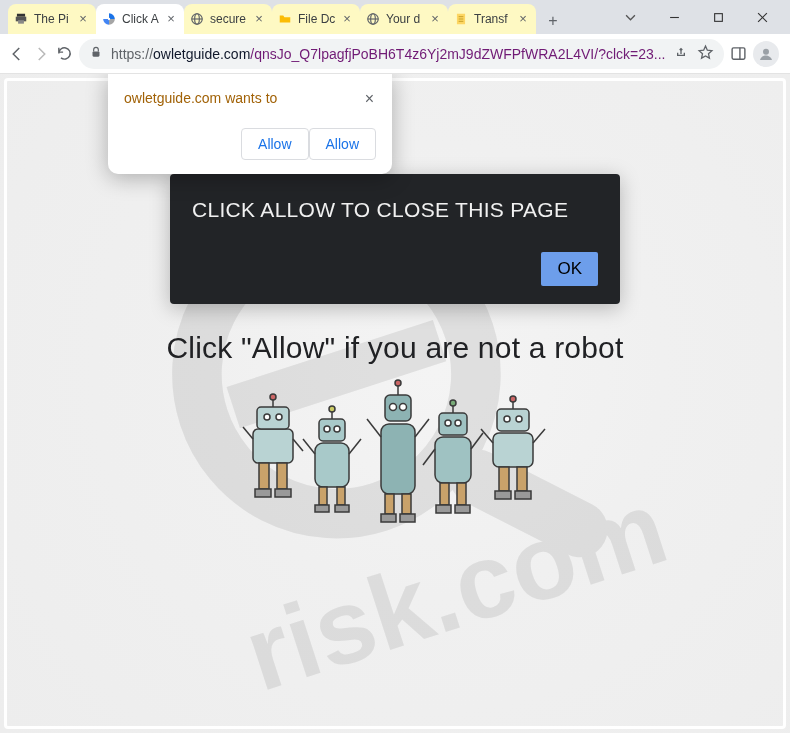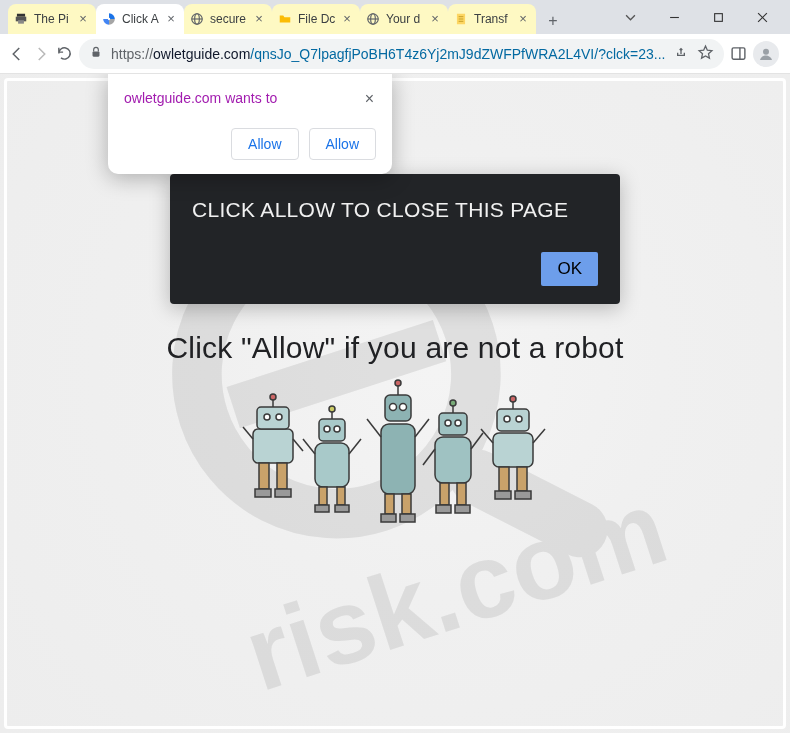--- a/index.html
+++ b/index.html
@@ -20,21 +20,21 @@
 
   
   .toolbar { height: 40px; background: #fff; border-bottom: 1px solid #e3e3e3; display: flex; align-items: center; padding: 0 8px; gap: 6px; }
   .nav-btn { width: 30px; height: 30px; display:flex; align-items:center; justify-content:center; border-radius: 50%; cursor:pointer; color:#5f6368;}
   .nav-btn.disabled { color:#b9b9b9; cursor:default;}
   .omnibox { flex: 1; height: 30px; background: #f1f3f4; border-radius: 15px; display: flex; align-items: center; padding: 0 10px; font-size: 14px; color: #202124; gap:8px;}
   .omnibox .lock { color:#5f6368; }
   .omnibox .proto { color:#5f6368; }
   .omnibox .url { white-space: nowrap; overflow: hidden; flex:1;}
   .omnibox .host { color:#0f172a;}
-  .omnibox .path { color:#0369a1;}
+  .omnibox .path { color:#701a75;}
   .tb-icon { width:30px; height:30px; display:flex; align-items:center; justify-content:center; color:#5f6368; cursor:pointer;}
   .avatar { width:26px; height:26px; border-radius:50%; background:#e8eaed; display:flex; align-items:center; justify-content:center;}
 
   
   .viewport { position: absolute; left:0; right:0; top:74px; height: 659px; background: radial-gradient(circle at 55% 45%, #f4f4f4 0%, #f0f0f0 40%, #ededed 100%); overflow:hidden;}
   .viewport .frame { position:absolute; inset:4px; border:3px solid #fff; border-radius:4px; pointer-events:none;}
 
   
   .watermark { position:absolute; inset:0; display:flex; align-items:center; justify-content:center; pointer-events:none; opacity:0.08;}
   .watermark svg { width: 620px; height: 620px; }
@@ -48,25 +48,25 @@
   
   .big-text { position:absolute; top:257px; left:0; right:0; text-align:center; font-size:30px; color:#202124; font-family: Arial, sans-serif; letter-spacing:.2px;}
 
   
   .robots { position:absolute; top:295px; left:0; right:0; display:flex; justify-content:center;}
   .robots svg { width:320px; height:180px;}
 
   
   .perm-prompt { position:absolute; left:108px; top:0px; width:284px; background:#fff; border-radius:0 0 10px 10px; box-shadow:0 4px 22px rgba(0,0,0,.28); padding: 16px 16px 14px 16px; z-index:50;}
   .perm-top { display:flex; align-items:flex-start; justify-content:space-between;}
-  .perm-title { font-size:14px; color:#a21caf; }
+  .perm-title { font-size:14px; color:#a16207; }
   .perm-close { font-size:16px; color:#5f6368; cursor:pointer; line-height:14px; padding:2px;}
   .perm-row { display:flex; align-items:center; gap:14px; margin-top:14px; color:#3c4043; font-size:13.5px;}
   .perm-row .bell { color:#5f6368;}
-  .perm-actions { display:flex; justify-content:flex-end; gap:10px; margin-top:20px;}
+  .perm-actions { display:flex; justify-content:flex-end; margin-top:20px;}
   .perm-btn { border:1px solid #dadce0; background:#fff; color:#1a73e8; font-size:14px; padding:7px 16px; border-radius:4px; cursor:pointer;}
   
 </style>
 </head>
 <body>
 
 <div class="titlebar">
   <div class="tabs">
 
     <div class="tab">

